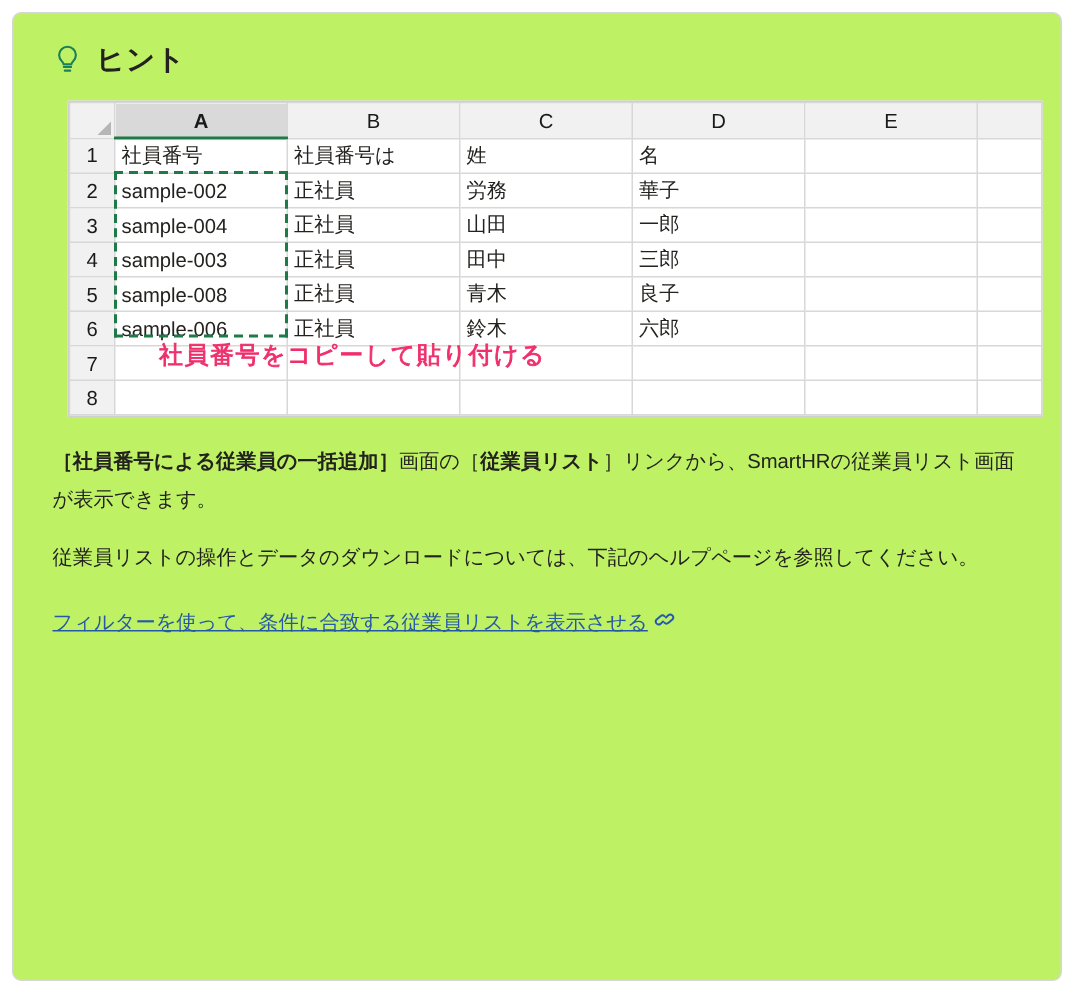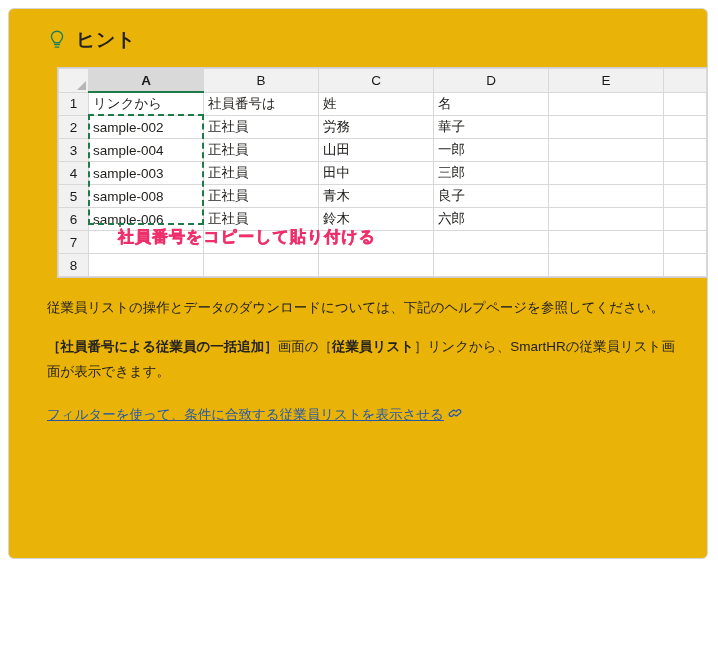--- a/index.html
+++ b/index.html
@@ -13,26 +13,26 @@
     font-family: "Liberation Sans", sans-serif;
     color: #23221f;
     -webkit-font-smoothing: antialiased;
   }
 
   .hint-card {
     position: absolute;
     left: 8px;
     top: 8px;
     width: 700px;
-    height: 551px;
+    height: 646px;
     box-sizing: border-box;
-    background: #eab308;
+    background: #bef264;
     border: 1px solid #d6d6d6;
     border-radius: 6px;
-    padding: 18px 22px 12px 38px;
+    padding: 18px 22px 12px 26px;
     overflow: hidden;
   }
 
   .hint-header {
     display: flex;
     align-items: center;
     gap: 9px;
     margin-bottom: 14px;
   }
   .bulb-icon {
@@ -123,21 +123,21 @@
   .sel-overlay {
     position: absolute;
     border: 2px dashed #1e7a46;
     pointer-events: none;
     box-sizing: border-box;
   }
 
   .annot {
     position: absolute;
     font-size: 16px;
-    font-weight: bold;
+    font-weight: normal;
     color: #ef2f6b;
     letter-spacing: 1px;
     white-space: nowrap;
     -webkit-text-stroke: 0.6px #ef2f6b;
   }
 
   .b { font-weight: bold; }
 
   .links { margin-top: 16px; }
   .link-row {
@@ -187,21 +187,21 @@
         <th class="col-head sel">A</th>
         <th class="col-head">B</th>
         <th class="col-head">C</th>
         <th class="col-head">D</th>
         <th class="col-head">E</th>
         <th class="col-head"></th>
       </tr>
 
       <tr>
         <td class="row-head">1</td>
-        <td>リンクから</td>
+        <td>社員番号</td>
         <td>社員番号は</td>
         <td>姓</td>
         <td>名</td>
         <td></td>
         <td></td>
       </tr>
       <tr>
         <td class="row-head">2</td>
         <td>sample-002</td>
         <td>正社員</td>
@@ -265,25 +265,25 @@
         <td></td>
       </tr>
     </tbody>
       </table>
 
     <div class="sel-overlay" style="left:30px; top:46px; width:116px; height:111px;"></div>
 
     <div class="annot" style="left:60px; top:159px;">社員番号をコピーして貼り付ける</div>
   </div>
 
-  <p class="para">従業員リストの操作とデータのダウンロードについては、下記のヘルプページを参照してください。</p>
-
   <p class="para">
     <span class="b">［社員番号による従業員の一括追加］</span><span>画面の［</span><span class="b">従業員リスト</span><span>］リンクから、SmartHRの従業員リスト画面が表示できます。</span>
   </p>
+
+  <p class="para">従業員リストの操作とデータのダウンロードについては、下記のヘルプページを参照してください。</p>
 
   <div class="links">
     <div class="link-row">
       <a class="doc-link" href="#">フィルターを使って、条件に合致する従業員リストを表示させる</a><span class="link-icon"><svg width="14" height="14" viewBox="0 0 14 14" aria-hidden="true">
             <path d="M6 8.3l-1.6 1.6a2 2 0 0 1-2.8-2.8L4.3 4.9a2 2 0 0 1 2.8 0" fill="none" stroke="#2558a8" stroke-width="1.3" stroke-linecap="round"></path>
             <path d="M8 5.7l1.6-1.6a2 2 0 0 1 2.8 2.8L9.7 9.1a2 2 0 0 1-2.8 0" fill="none" stroke="#2558a8" stroke-width="1.3" stroke-linecap="round"></path>
           </svg></span>
     </div>
   </div>
 

